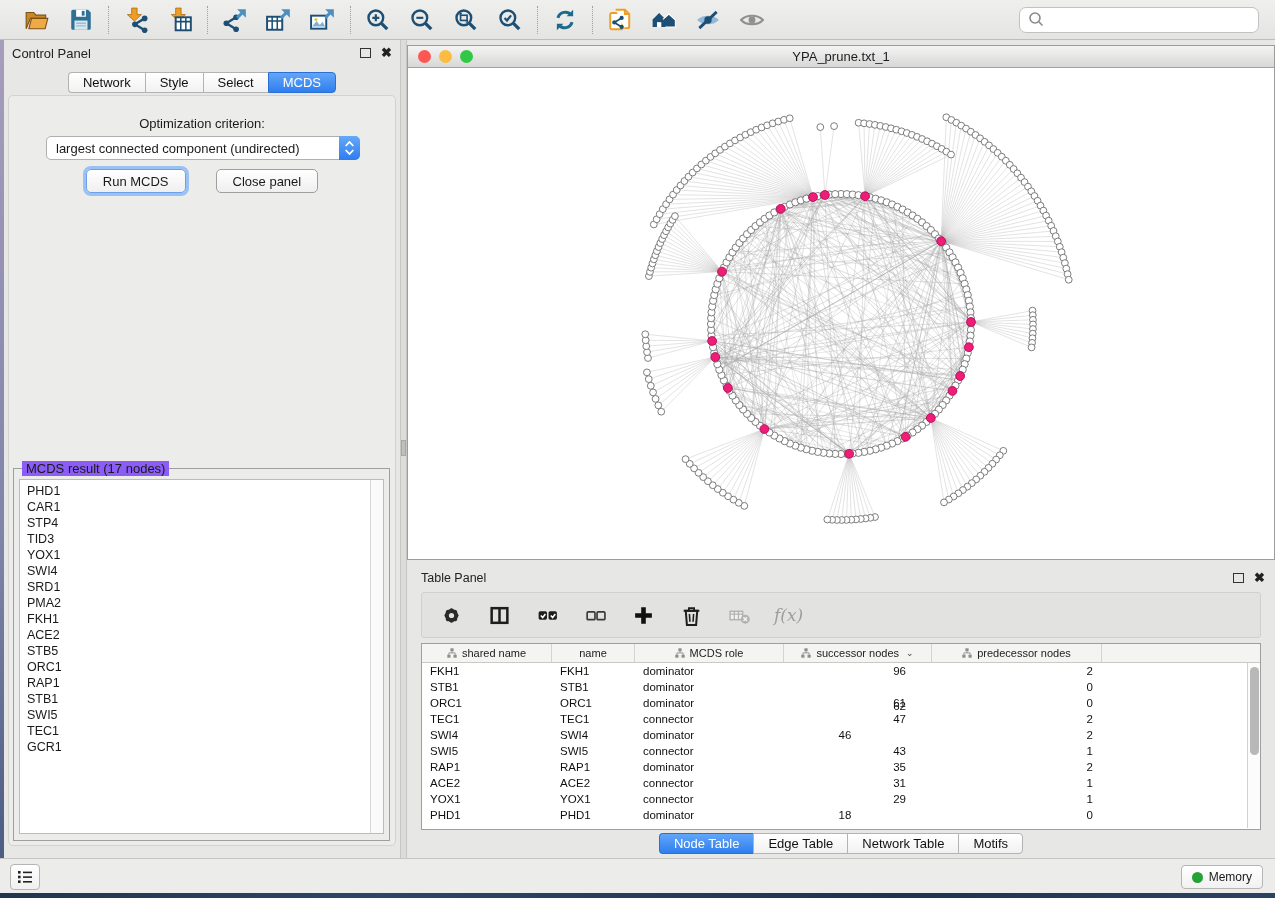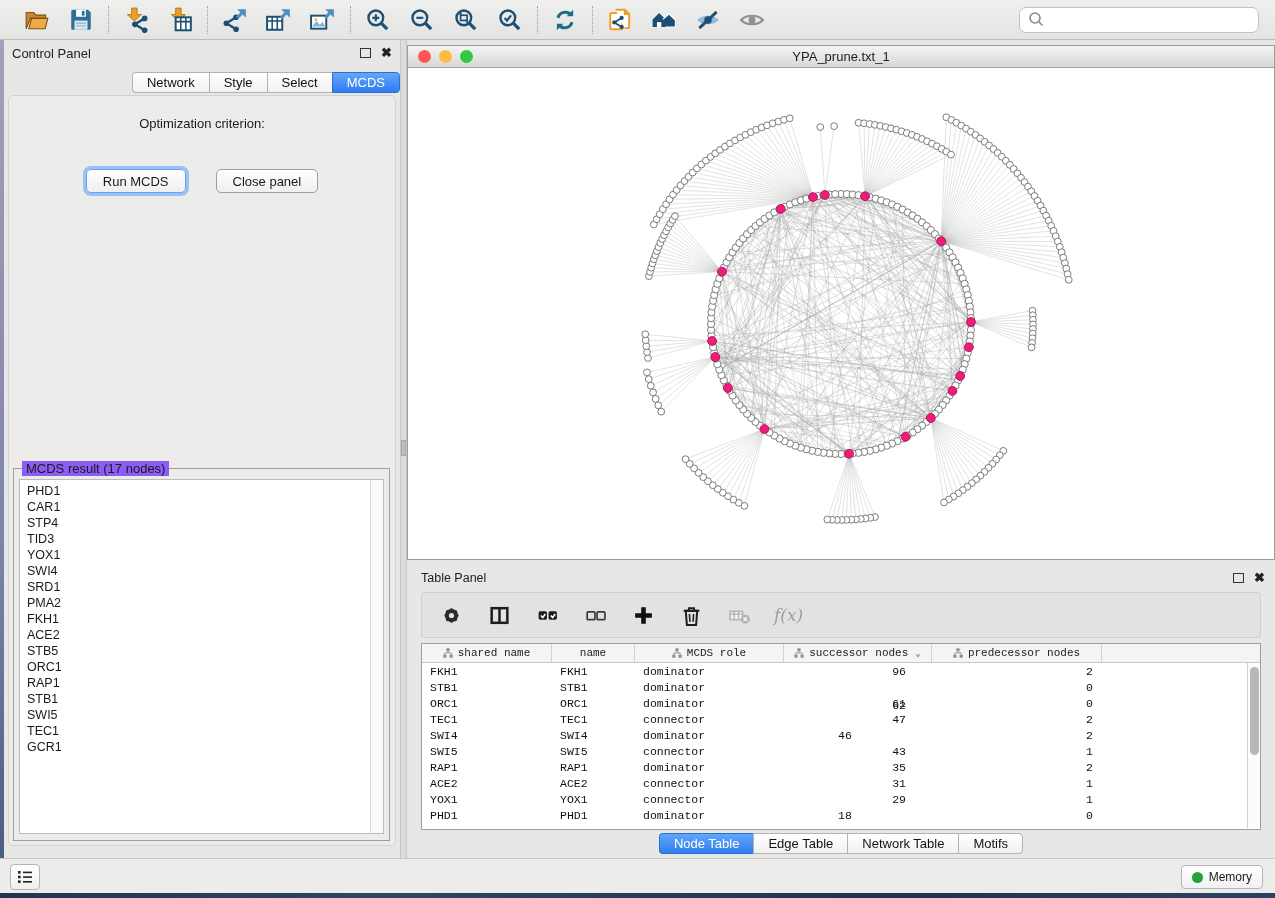--- a/index.html
+++ b/index.html
@@ -18,21 +18,21 @@
 
   
   .panel-title-row { display:flex; align-items:center; height:26px; padding:0 8px; }
   .panel-title { font-size:13px; color:#222; }
   .win-icons { margin-left:auto; display:flex; gap:10px; align-items:center; }
   .float-icon { width:11px; height:10px; border:1.6px solid #333; }
   .close-icon { font-size:13px; font-weight:bold; color:#222; line-height:10px; }
 
   
   .control-panel { left:4px; top:40px; width:396px; height:818px; background:#e7e7e6; }
-  .cp-tabs { display:flex; justify-content:flex-end; margin-top:6px; position:relative; z-index:2; }
+  .cp-tabs { display:flex; justify-content:center; margin-top:6px; position:relative; z-index:2; }
   .tab-btn { height:21px; padding:0 14px; display:flex; align-items:center; font-size:13px; background:linear-gradient(#ffffff,#f1f1f1); border:1px solid #b3b3b3; border-right:none; color:#111; }
   .tab-btn:first-child { border-radius:4px 0 0 4px; }
   .tab-btn:last-child { border-radius:0 4px 4px 0; border-right:1px solid #b3b3b3; }
   .tab-btn.active { background:linear-gradient(#62a6f8,#2f7ef0); border-color:#2a6fd4; color:#fff; }
   .cp-body { position:absolute; left:4px; top:55px; width:388px; height:751px; background:#ececeb; border:1px solid #d2d2d1; border-radius:5px; }
   .opt-label { text-align:center; font-size:13px; margin-top:20px; }
   .combo { position:absolute; left:37px; top:40px; width:314px; height:24px; background:#fff; border:1px solid #b0b0b0; border-radius:5px; display:flex; align-items:center; }
   .combo-text { flex:1; padding-left:9px; font-size:13px; white-space:nowrap; }
   .combo-stepper { width:21px; height:24px; margin:-1px -1px 0 0; border-radius:0 5px 5px 0; background:linear-gradient(#66a9f9,#2e7cf0); display:flex; flex-direction:column; align-items:center; justify-content:center; gap:2px; }
   .cp-buttons { position:absolute; left:0; top:73px; width:100%; display:flex; justify-content:center; gap:30px; }
@@ -55,21 +55,21 @@
   .traffic { position:absolute; left:10px; top:4px; display:flex; gap:8px; }
   .light { width:13px; height:13px; border-radius:50%; }
   .net-title { font-size:13px; color:#1c1c1c; }
   .net-canvas { display:block; background:#fff; }
 
   
   .table-panel { left:407px; top:565px; width:868px; height:293px; background:#e7e7e6; }
   .tp-toolbar { position:absolute; left:14px; top:27px; width:840px; height:46px; background:#e2e2e1; border:1px solid #d0d0cf; border-radius:3px; display:flex; align-items:center; gap:22px; padding-left:16px; }
   .tp-btn { display:flex; align-items:center; justify-content:center; width:26px; height:26px; }
   .fx-label { font-family:"DejaVu Serif", serif; font-style:italic; font-size:17px; color:#9d9d9c; }
-  .table-wrap { position:absolute; left:14px; top:78px; width:840px; height:187px; background:#fff; border:1px solid #9f9f9e; display:flex; flex-direction:column;font-family:Liberation Mono, monospace; }
+  .table-wrap { position:absolute; left:14px; top:78px; width:840px; height:187px; background:#fff; border:1px solid #9f9f9e; display:flex; flex-direction:column; }
   .thead { display:flex; height:19px; background:#f4f4f3; border-bottom:1px solid #c9c9c8; }
   .th { display:flex; align-items:center; justify-content:center; gap:5px; font-size:11px; color:#222; border-right:1px solid #d4d4d3; position:relative; }
   .tbody { position:relative; flex:1; }
   .tr { display:flex; height:16px; align-items:center; }
   .td { font-size:11.5px; color:#111; white-space:nowrap; overflow:hidden; }
   .v-scroll { position:absolute; right:0; top:19px; width:13px; bottom:1px; background:#fcfcfc; border-left:1px solid #d0d0d0; }
   .v-thumb { position:absolute; left:1.5px; top:4px; width:9px; height:88px; background:#b8b8b8; border-radius:5px; }
   .table-tabs { position:absolute; left:0; top:268px; width:100%; display:flex; justify-content:center; }
   .sort-chevron { font-size:9px; color:#444; margin-left:2px; }
 
@@ -261,20 +261,31 @@
       </span>
     </div>
     <div class="cp-tabs" id="cp-tabs">
         <div class="tab-btn">Network</div>
         <div class="tab-btn">Style</div>
         <div class="tab-btn">Select</div>
         <div class="tab-btn active">MCDS</div>
       </div>
     <div class="cp-body">
       <div class="opt-label">Optimization criterion:</div>
+      <div class="combo">
+        <span class="combo-text">largest connected component (undirected)</span>
+        <span class="combo-stepper">
+          <svg width="9" height="6" viewBox="0 0 9 6">
+              <path d="M0.7 5 L4.5 1 L8.3 5" fill="none" stroke="#fff" stroke-width="1.8"></path>
+            </svg>
+          <svg width="9" height="6" viewBox="0 0 9 6">
+              <path d="M0.7 1 L4.5 5 L8.3 1" fill="none" stroke="#fff" stroke-width="1.8"></path>
+            </svg>
+        </span>
+      </div>
       <div class="cp-buttons">
         <div class="push-btn focused">Run MCDS</div>
         <div class="push-btn">Close panel</div>
       </div>
       <div class="result-box">
         <span class="result-legend">MCDS result (17 nodes)</span>
         <div class="result-list-wrap">
           <div class="result-list" id="mcds-list">
               <div class="result-item">PHD1</div>
               <div class="result-item">CAR1</div>

